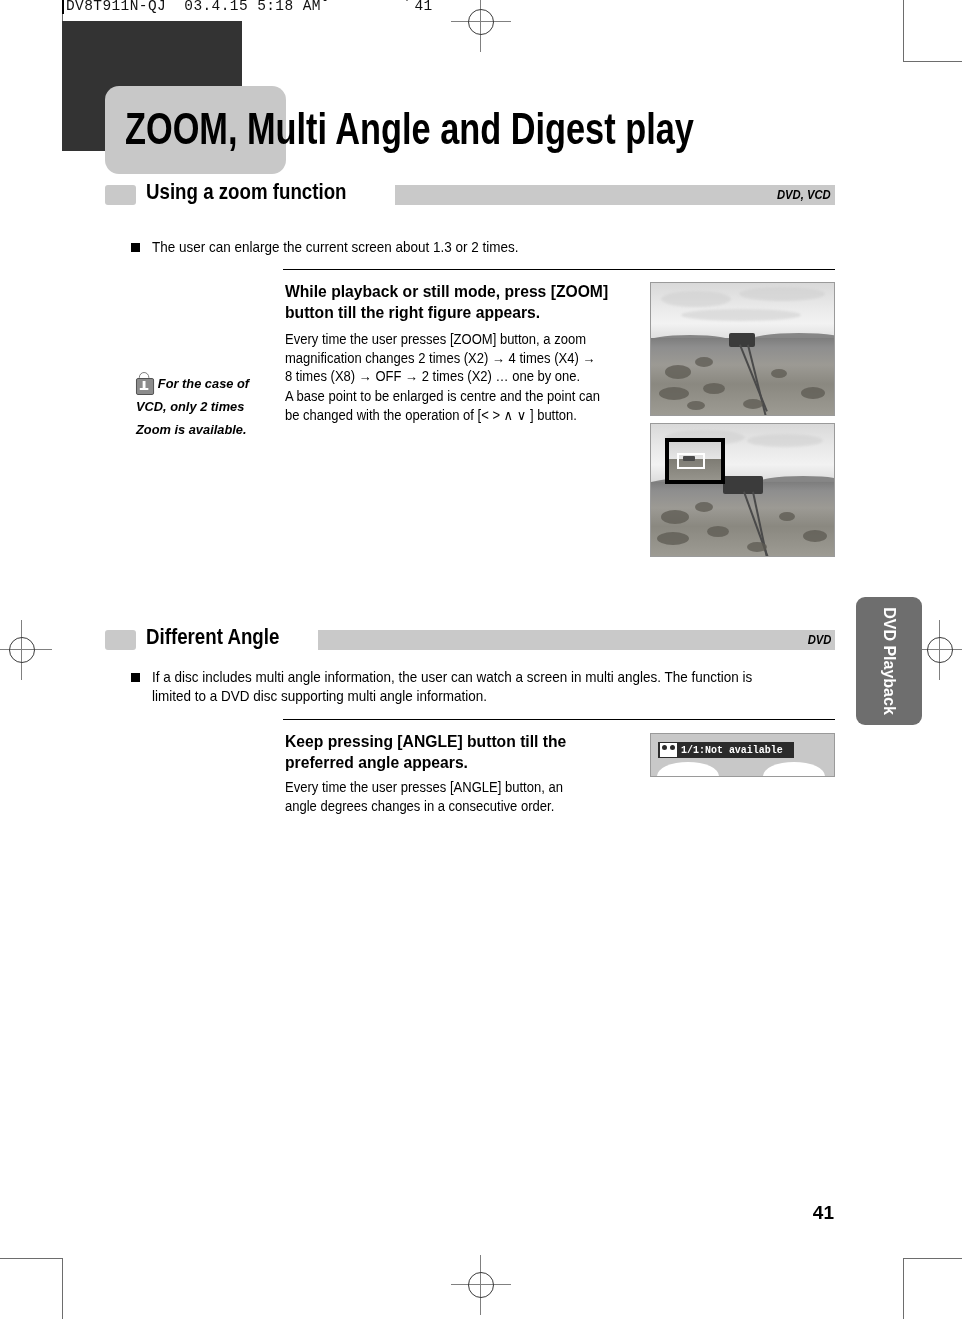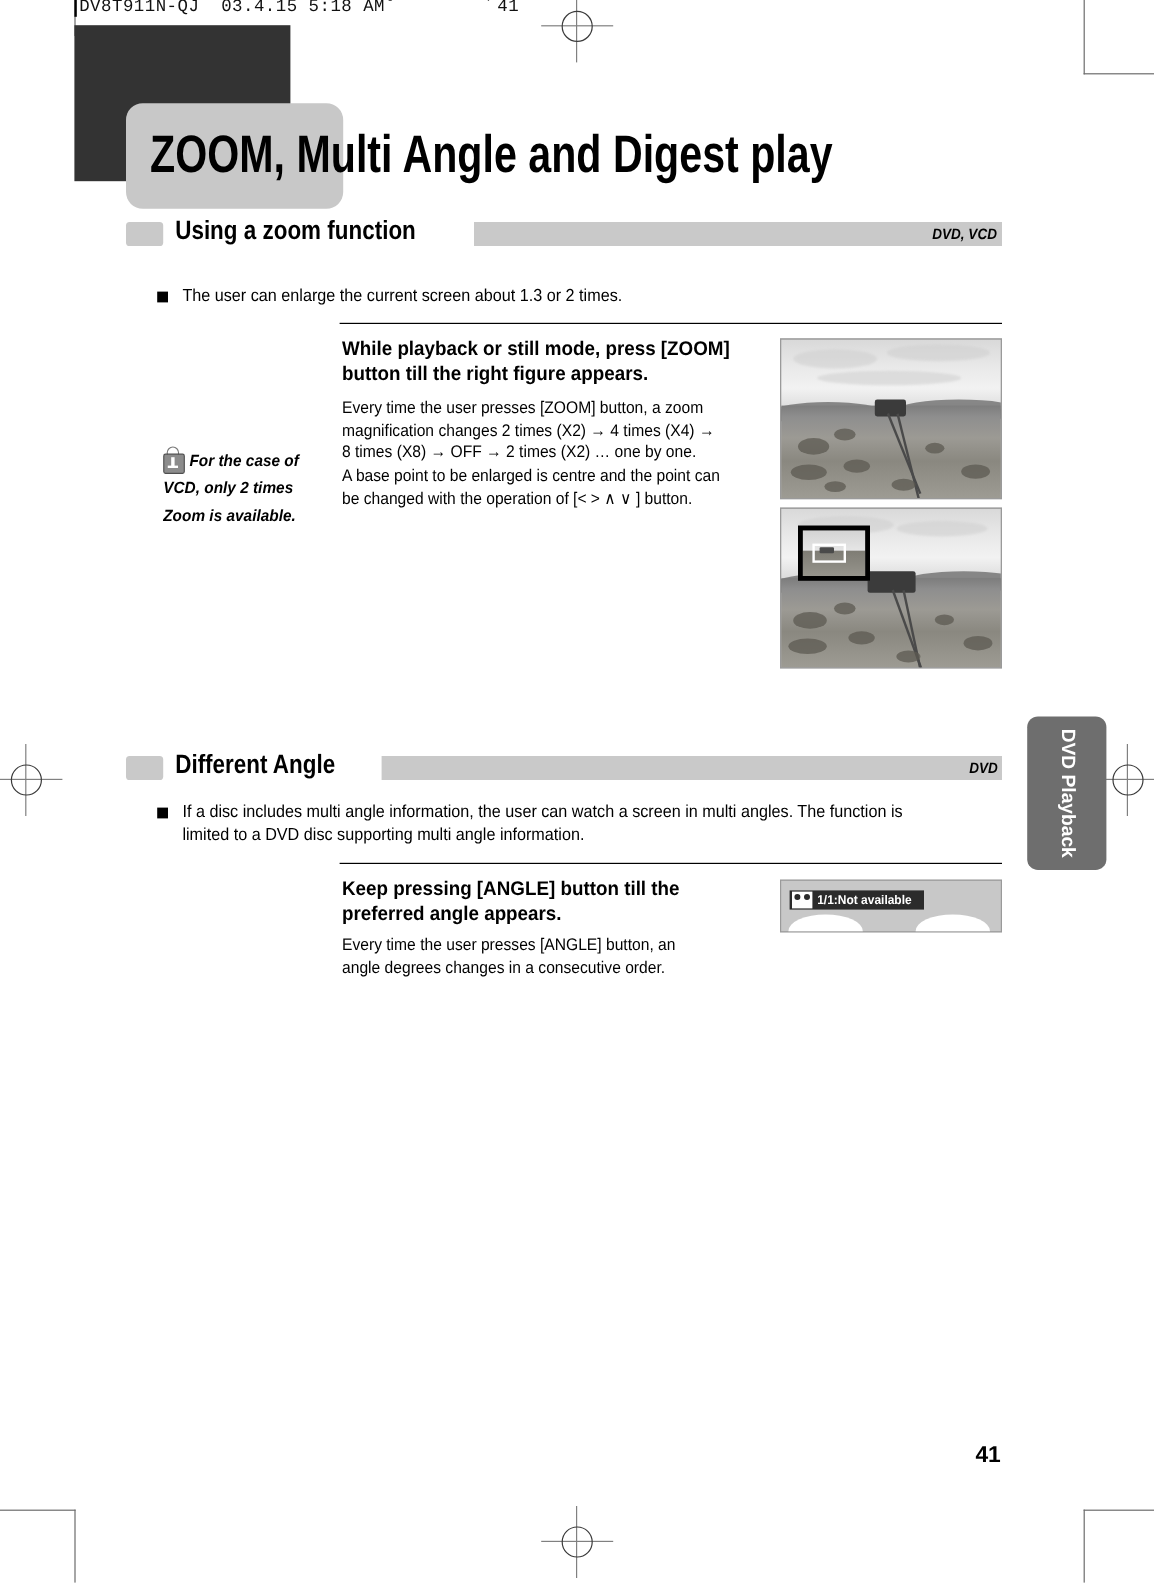--- a/index.html
+++ b/index.html
@@ -516,21 +516,21 @@
   <div class="bullet-sq"></div>
   <div class="bullet-text">If a disc includes multi angle information, the user can watch a screen in multi angles. The function is limited to a DVD disc supporting multi angle information.</div>
 </div>
 
 <div class="hrule" style="left:283px; top:719px; width:552px;"></div>
 
 <div class="step-head" style="left:285px; top:731px; width:320px;">Keep pressing [ANGLE] button till the preferred angle appears.</div>
 
 <div class="body-para" style="left:285px; top:778px; width:330px;">Every time the user presses [ANGLE] button, an angle degrees changes in a consecutive order.</div>
 
-<div class="osd" style="left:650px; top:733px; width:183px; height:42px;">
+<div class="osd" style="left:650px; top:733px; width:183px; height:42px;font-family:Liberation Mono, monospace;">
   <div class="osd-pill">
     <span class="osd-cam"></span>
     <span class="osd-label">1/1:Not available</span>
   </div>
   <div class="osd-notch" style="left:6px;"></div>
   <div class="osd-notch" style="left:112px;"></div>
 </div>
 
 <div class="side-tab">
   <div class="side-tab-label">DVD Playback</div>

